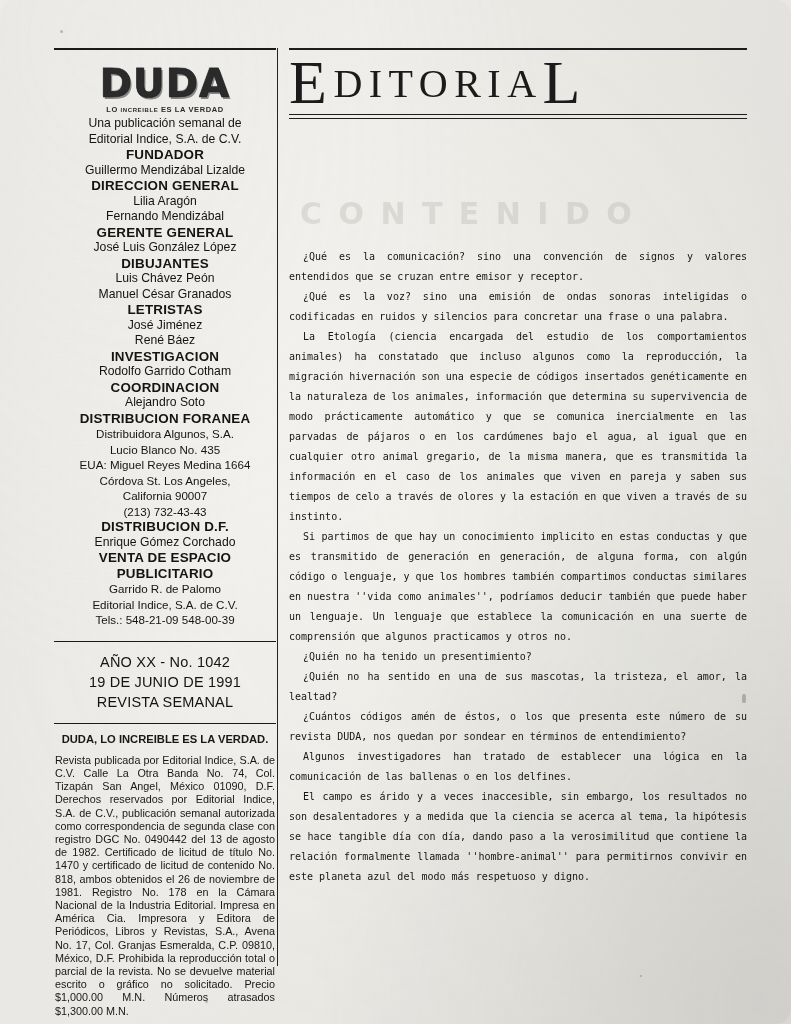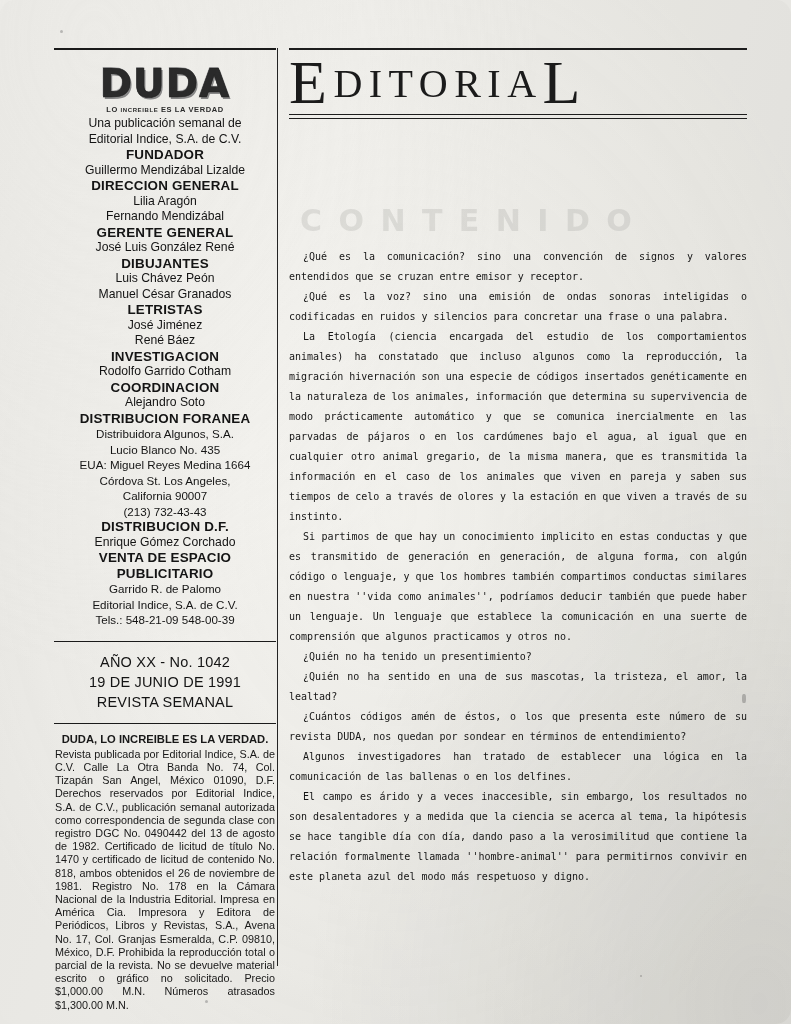--- a/index.html
+++ b/index.html
@@ -99,21 +99,21 @@
     font-size: 10.8px;
     line-height: 13.2px;
     color: #181818;
     padding: 0 1px;
   }
   .legal .lead {
     font-weight: bold;
     display: block;
     text-align: center;
     font-size: 11.2px;
-    margin-bottom: 2px;
+    margin-bottom: 8px;
   }
 
   
   .v-divider {
     position: absolute;
     left: 277px;
     top: 48px;
     width: 0;
     height: 918px;
     border-left: 1.5px solid #232323;
@@ -159,21 +159,21 @@
     color: #151515;
     text-align: justify;
   }
   .editorial-body p {
     margin: 0;
     text-indent: 14px;
   }
   .ghost {
     position: absolute;
     left: 300px;
-    top: 203px;
+    top: 196px;
     font-family: "DejaVu Sans", sans-serif;
     font-weight: bold;
     font-size: 30px;
     letter-spacing: 3px;
     color: rgba(150,150,145,0.22);
     pointer-events: none;
     user-select: none;
   }
   .speck {
     position: absolute;
@@ -201,21 +201,21 @@
 
       <div class="role">FUNDADOR</div>
       <div class="name">Guillermo Mendizábal Lizalde</div>
 
       <div class="role">DIRECCION GENERAL</div>
       <div class="name">Lilia Aragón</div>
 
       <div class="name">Fernando Mendizábal</div>
 
       <div class="role">GERENTE GENERAL</div>
-      <div class="name">José Luis González René</div>
+      <div class="name">José Luis González López</div>
 
       <div class="role">DIBUJANTES</div>
       <div class="name">Luis Chávez Peón</div>
       <div class="name">Manuel César Granados</div>
 
       <div class="role">LETRISTAS</div>
       <div class="name">José Jiménez</div>
       <div class="name">René Báez</div>
 
       <div class="role">INVESTIGACION</div>

